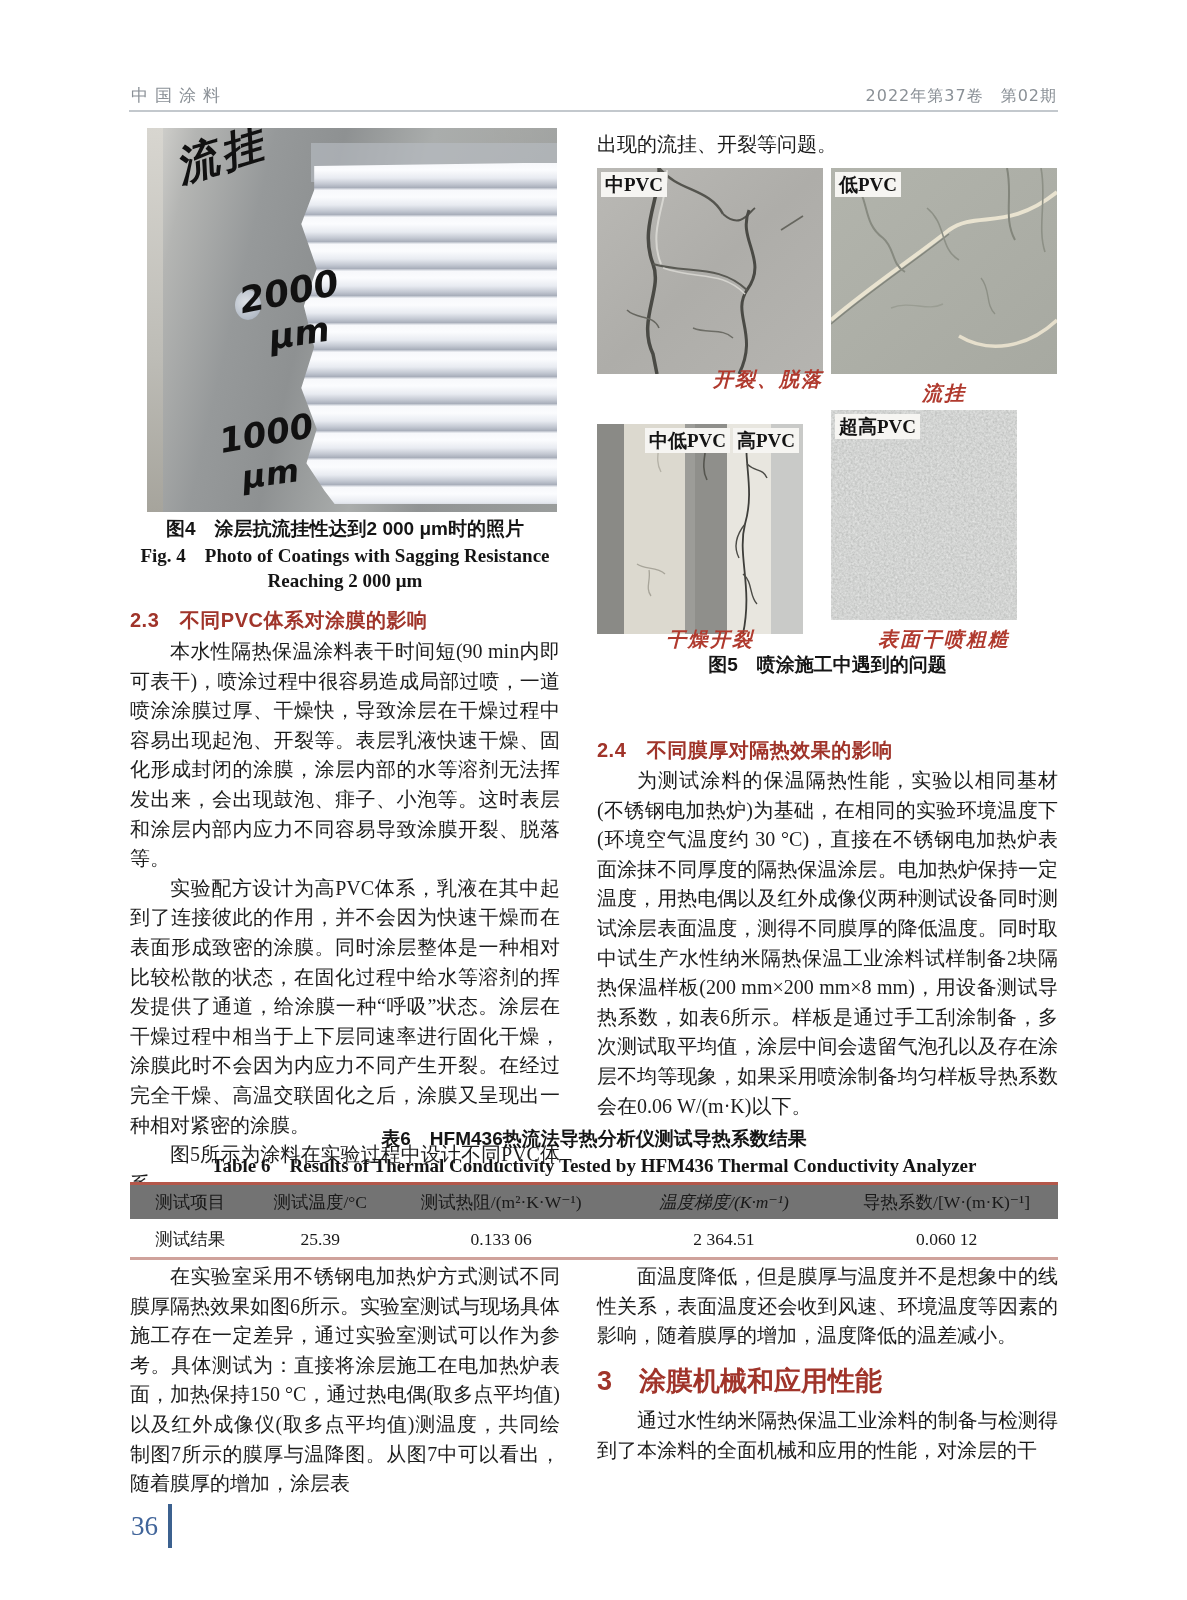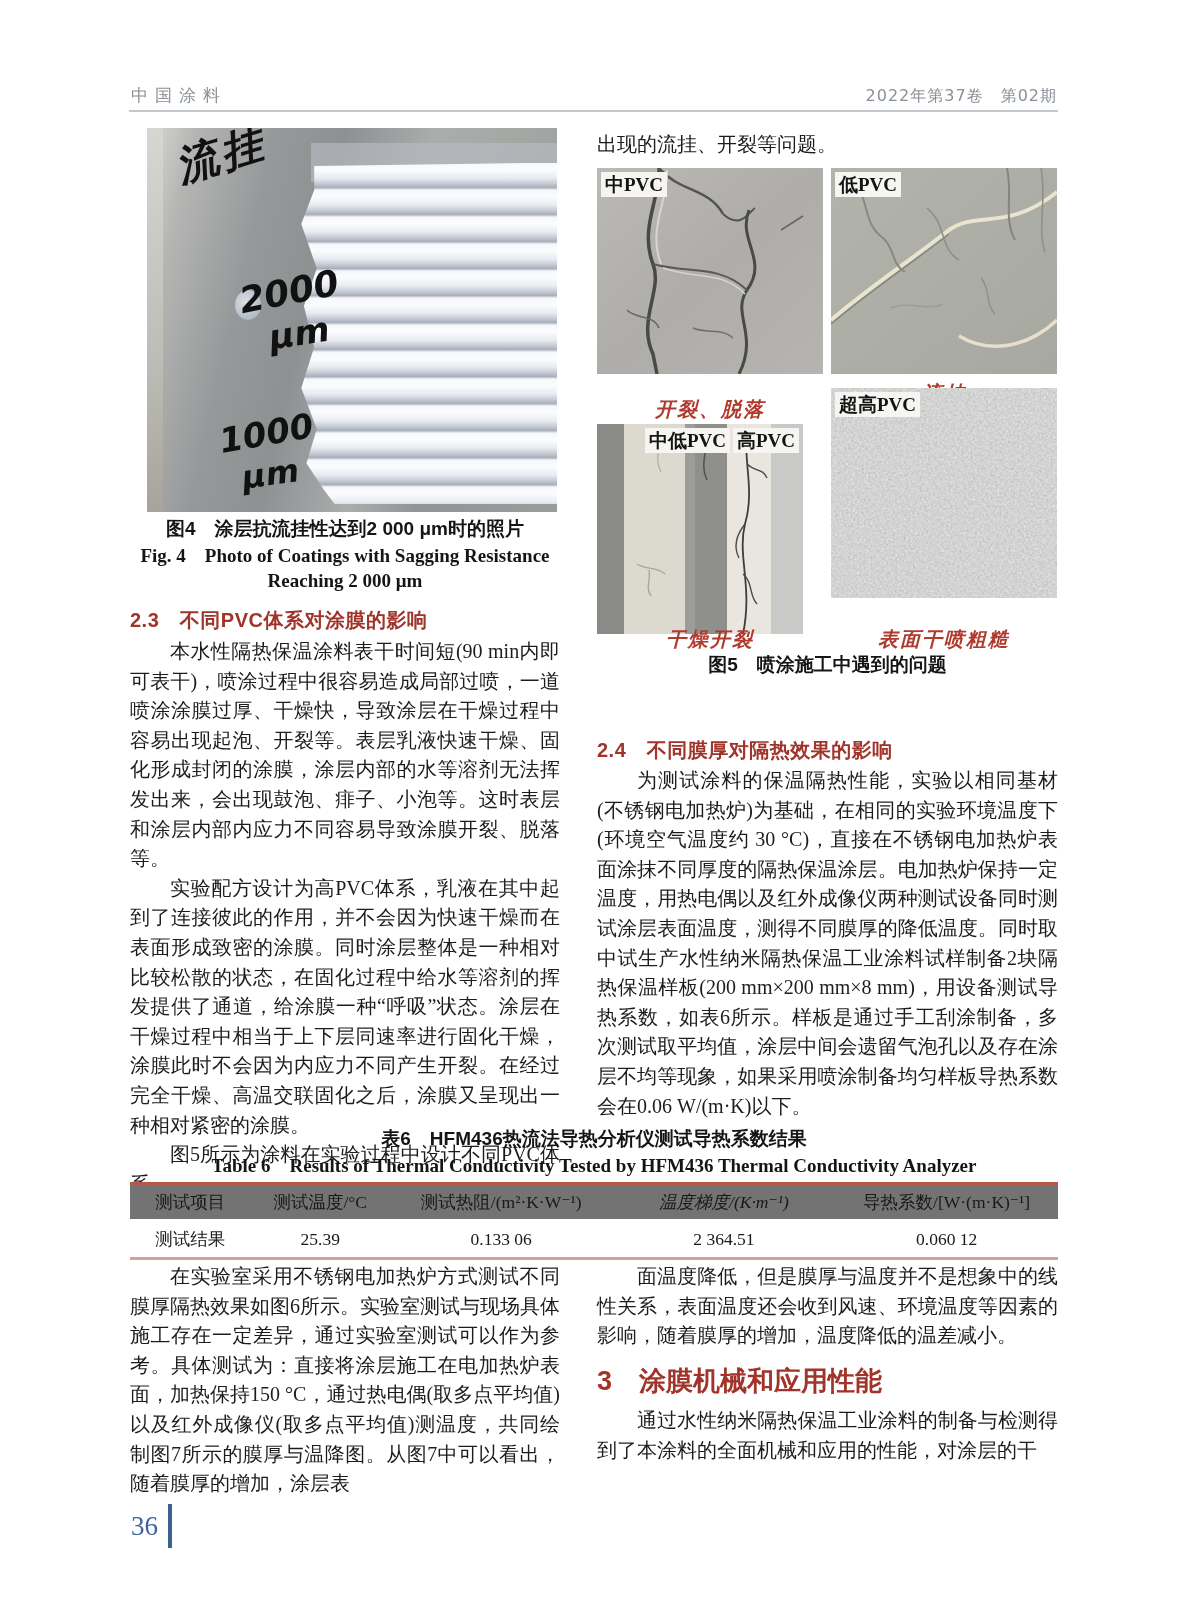--- a/index.html
+++ b/index.html
@@ -138,21 +138,21 @@
       <path d="M20,10 C40,30 30,54 52,70 C64,80 60,96 74,104" fill="none" stroke="#878a80" stroke-width="2"></path>
       <path d="M96,40 C116,56 108,80 128,92" fill="none" stroke="#8d9086" stroke-width="1.6"></path>
       <path d="M176,0 C182,28 172,50 184,72" fill="none" stroke="#83867c" stroke-width="2"></path>
       <path d="M210,0 C216,30 206,60 214,84" fill="none" stroke="#8d9086" stroke-width="1.6"></path>
       <path d="M60,140 C80,132 96,144 112,136" fill="none" stroke="#9a9d93" stroke-width="1.4"></path>
       <path d="M150,110 c10,12 4,26 14,36" fill="none" stroke="#8d9086" stroke-width="1.4"></path>
     </svg>
     <div class="f5label" style="left:4px;">低PVC</div>
   </div>
 
-  <div class="red-script" style="position:absolute;left:597px;top:396px;width:226px;">开裂、脱落</div>
+  <div class="red-script" style="position:absolute;left:597px;top:366px;width:226px;text-align:right;">开裂、脱落</div>
   <div class="red-script" style="position:absolute;left:831px;top:380px;width:226px;">流挂</div>
 
   <div class="f5img" style="left:597px;top:424px;width:206px;height:210px;">
     <svg width="226" height="210">
       <rect width="226" height="210" fill="#c7c8c6"></rect>
       <rect x="0" y="0" width="27" height="210" fill="#8a8a86"></rect>
       <rect x="27" y="0" width="61" height="210" fill="#dcd9cf"></rect>
       <rect x="88" y="0" width="42" height="210" fill="#8f8f8b"></rect>
       <rect x="88" y="0" width="10" height="210" fill="#9c9c98"></rect>
       <rect x="130" y="0" width="44" height="210" fill="#e8e6df"></rect>
@@ -162,21 +162,21 @@
       <path d="M148,100 c-8,10 -12,22 -6,34" fill="none" stroke="#4a4a45" stroke-width="1.4"></path>
       <path d="M146,150 c10,8 6,22 14,30" fill="none" stroke="#4a4a45" stroke-width="1.4"></path>
       <path d="M108,10 c4,16 -6,30 2,46" fill="none" stroke="#55554f" stroke-width="1.6"></path>
       <path d="M40,140 c8,6 20,2 28,10 M52,146 c2,10 -4,18 2,26" fill="none" stroke="#a8a59a" stroke-width="1.3"></path>
       <path d="M60,6 c6,14 -4,28 4,42" fill="none" stroke="#b4b1a6" stroke-width="1.3"></path>
     </svg>
     <div class="f5label" style="left:48px;">中低PVC</div>
     <div class="f5label" style="right:4px;">高PVC</div>
   </div>
 
-  <div class="f5img" style="left:831px;top:388px;width:226px;height:210px;">
+  <div class="f5img" style="left:831px;top:410px;width:186px;height:210px;">
     <svg width="226" height="210">
       <defs>
         <filter id="rough" x="0" y="0" width="100%" height="100%">
           <feTurbulence type="fractalNoise" baseFrequency="0.45" numOctaves="3" seed="8" result="n"></feTurbulence>
           <feColorMatrix in="n" type="saturate" values="0" result="g"></feColorMatrix>
           <feComponentTransfer in="g">
             <feFuncR type="linear" slope="0.45" intercept="0.42"></feFuncR>
             <feFuncG type="linear" slope="0.45" intercept="0.43"></feFuncG>
             <feFuncB type="linear" slope="0.45" intercept="0.42"></feFuncB>
             <feFuncA type="linear" slope="0" intercept="1"></feFuncA>

